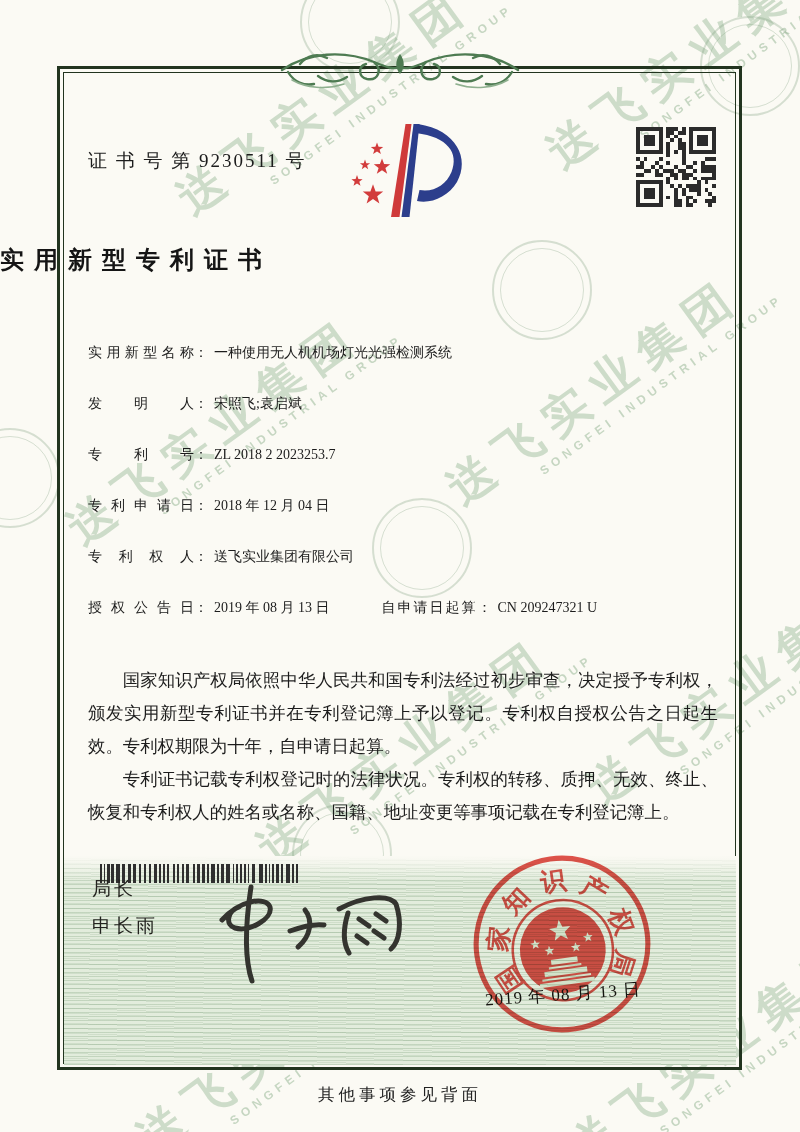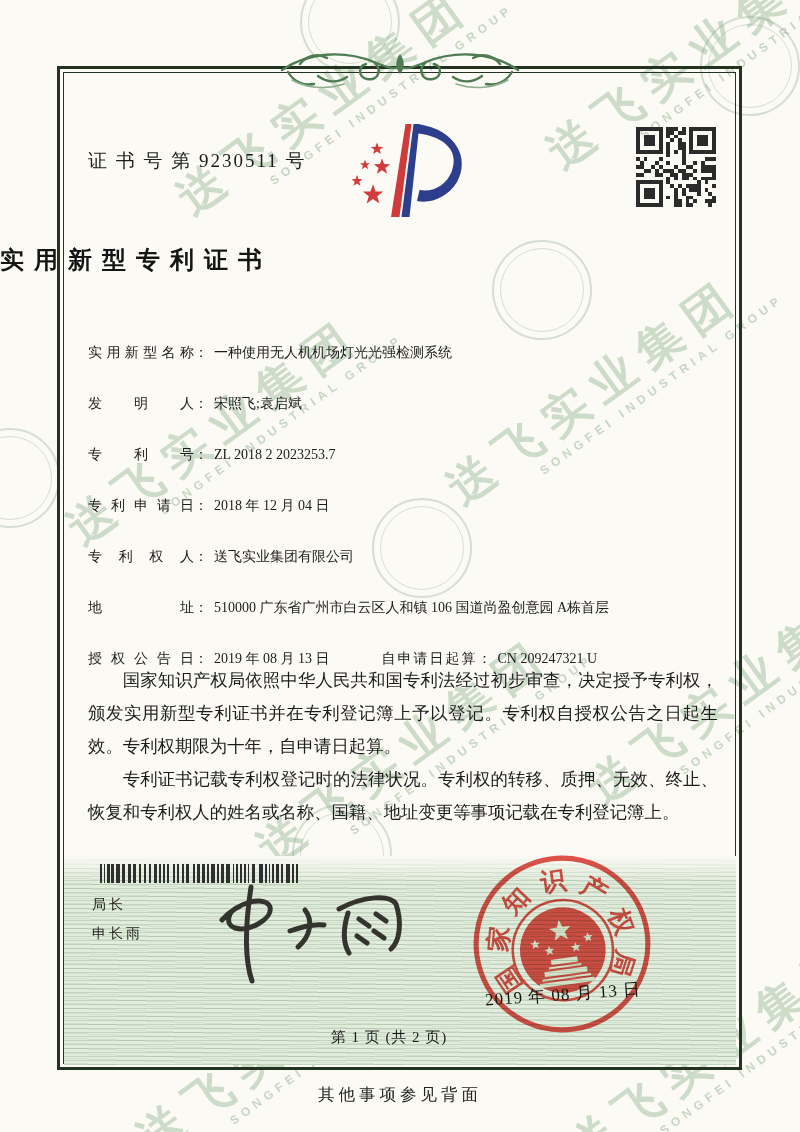--- a/index.html
+++ b/index.html
@@ -37,21 +37,21 @@
   .paras p{margin:0; text-indent:2em;}
   
   .band{position:absolute; left:64px; top:856px; width:672px; height:209px; z-index:1;
     background:
       repeating-linear-gradient(180deg, rgba(122,158,120,.30) 0 1px, rgba(122,158,120,0) 1px 4px),
       repeating-linear-gradient(182deg, rgba(122,158,120,.18) 0 1px, rgba(122,158,120,0) 1px 5px),
       #e2ecdc;}
   .band::before{content:""; position:absolute; left:0; top:0; width:100%; height:26px;
     background:linear-gradient(#fbfaf4, rgba(251,250,244,0));}
   .barcode{position:absolute; left:100px; top:864px; width:198px; height:19px; z-index:4;}
-  .signer{position:absolute; left:92px; top:896px; z-index:4; font-family:Liberation Mono, monospace; font-size:14px; letter-spacing:3px; color:#23231f; font-weight:500;}
+  .signer{position:absolute; left:92px; top:876px; z-index:4; font-family:Liberation Mono, monospace; font-size:19px; letter-spacing:3px; color:#23231f; font-weight:500;}
   .signer div{margin-bottom:11px;}
   .signature{position:absolute; left:192px; top:880px; z-index:4;}
   .seal{position:absolute; left:470px; top:852px; width:184px; height:184px; z-index:5; opacity:.93; mix-blend-mode:multiply;}
   .seal-date{position:absolute; left:468px; top:983px; width:190px; text-align:center; font-size:17px; font-weight:500; color:#14140f; z-index:6; transform:rotate(-4deg); letter-spacing:1px;}
   .page-number{position:absolute; left:64px; top:1028px; width:650px; text-align:center; font-size:15px; z-index:4; letter-spacing:1px;}
   .back-note{position:absolute; left:0; top:1084px; width:100%; text-align:center; font-size:16.5px; letter-spacing:4px; color:#222; z-index:4;}
 </style>
 </head>
 <body>
 
@@ -370,23 +370,20 @@
     <div class="frow">
       <span class="flabel">专利号</span><span class="fcolon">：</span><span class="fvalue">ZL 2018 2 2023253.7</span>
     </div>
     <div class="frow">
       <span class="flabel">专利申请日</span><span class="fcolon">：</span><span class="fvalue">2018 年 12 月 04 日</span>
     </div>
     <div class="frow">
       <span class="flabel">专利权人</span><span class="fcolon">：</span><span class="fvalue">送飞实业集团有限公司</span>
     </div>
     <div class="frow">
-      <span class="flabel">地址</span><span class="fcolon">：</span><span class="fvalue wrapv">510000 广东省广州市白云区人和镇 106 国道尚盈创意园 A栋首层</span>
-    </div>
-    <div class="frow">
       <span class="flabel">授权公告日</span><span class="fcolon">：</span><span class="fvalue">2019 年 08 月 13 日</span><span class="grant-label">自申请日起算</span><span class="fcolon">：</span><span class="fvalue">CN 209247321 U</span>
     </div>
   </div>
 
   <div class="paras">
     <p>国家知识产权局依照中华人民共和国专利法经过初步审查，决定授予专利权，颁发实用新型专利证书并在专利登记簿上予以登记。专利权自授权公告之日起生效。专利权期限为十年，自申请日起算。</p>
     <p>专利证书记载专利权登记时的法律状况。专利权的转移、质押、无效、终止、恢复和专利权人的姓名或名称、国籍、地址变更等事项记载在专利登记簿上。</p>
   </div>
 
   <svg class="barcode" id="barcodeSvg" viewBox="0 0 198 19" preserveAspectRatio="none" shape-rendering="crispEdges">
@@ -475,16 +472,15 @@
           <rect x="-13" y="8" width="26" height="5" fill="#eef3e8"></rect>
           <rect x="-16" y="15" width="32" height="2" fill="#eef3e8"></rect>
           <rect x="-21" y="19" width="42" height="5" fill="#eef3e8"></rect>
           <rect x="-24" y="26" width="48" height="2" fill="#eef3e8"></rect>
           <rect x="-27" y="30" width="54" height="4" fill="#eef3e8"></rect>
         </g>
       </g>
     </svg>
   <div class="seal-date">2019 年 08 月 13 日</div>
 
-  <div class="page-number">第 1 页 (共 2 页)</div>
   <div class="back-note">其他事项参见背面</div>
 
 </div>
 
 </body></html>

